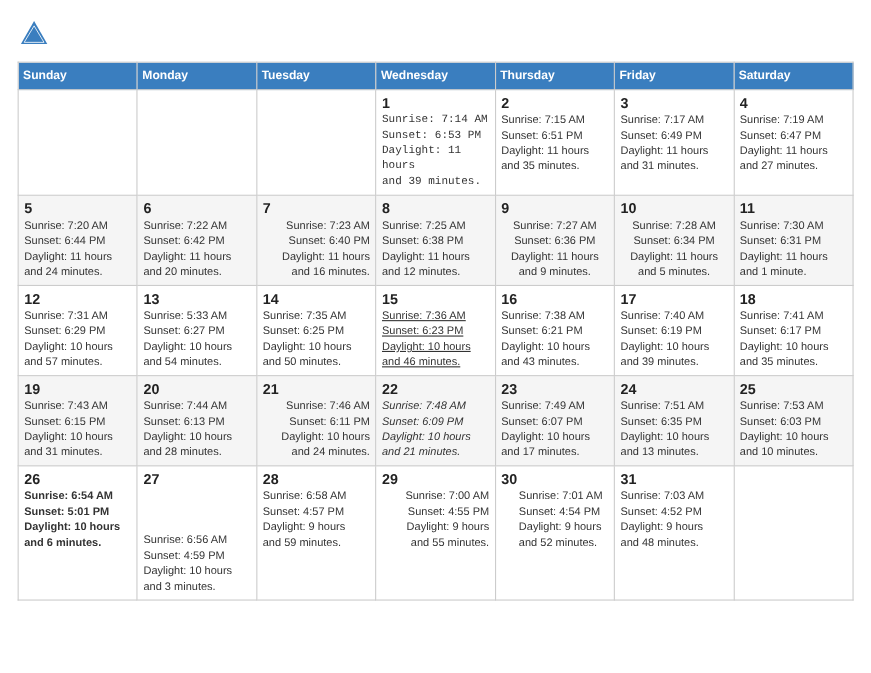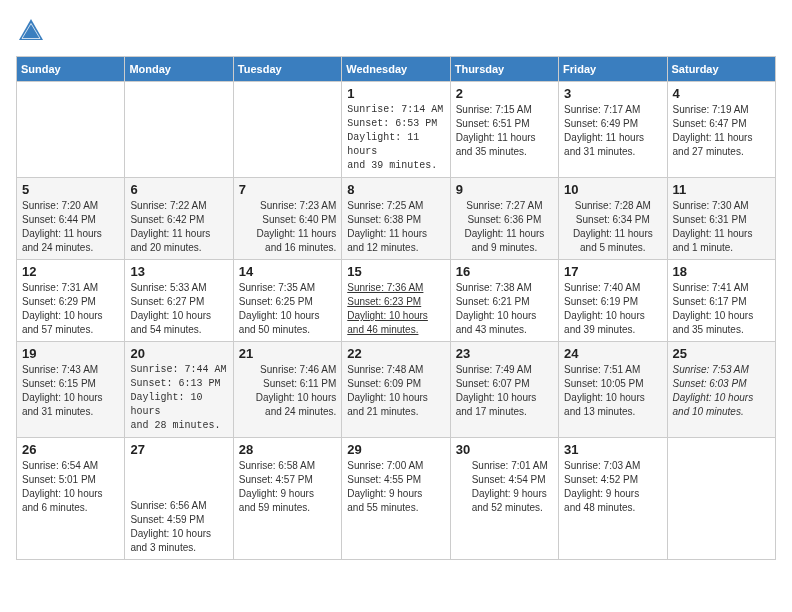--- a/index.html
+++ b/index.html
@@ -257,86 +257,86 @@
       <tr class="row-alt">
         <td>
           <div class="cell-date">19</div>
           <div class="cell-info" style="white-space: pre-line;">Sunrise: 7:43 AM
 Sunset: 6:15 PM
 Daylight: 10 hours
 and 31 minutes.</div>
         </td>
         <td>
           <div class="cell-date">20</div>
-          <div class="cell-info" style="white-space: pre-line; font-family: Liberation Mono, monospace;">Sunrise: 7:44 AM
+          <div class="cell-info" style="white-space: pre-line;">Sunrise: 7:44 AM
 Sunset: 6:13 PM
 Daylight: 10 hours
 and 28 minutes.</div>
         </td>
         <td>
           <div class="cell-date">21</div>
           <div class="cell-info" style="white-space: pre-line; text-align: right;">Sunrise: 7:46 AM
 Sunset: 6:11 PM
 Daylight: 10 hours
 and 24 minutes.</div>
         </td>
         <td>
           <div class="cell-date">22</div>
-          <div class="cell-info" style="white-space: pre-line;">Sunrise: 7:48 AM
+          <div class="cell-info" style="white-space: pre-line; font-style: italic;">Sunrise: 7:48 AM
 Sunset: 6:09 PM
 Daylight: 10 hours
 and 21 minutes.</div>
         </td>
         <td>
           <div class="cell-date">23</div>
           <div class="cell-info" style="white-space: pre-line;">Sunrise: 7:49 AM
 Sunset: 6:07 PM
 Daylight: 10 hours
 and 17 minutes.</div>
         </td>
         <td>
           <div class="cell-date">24</div>
           <div class="cell-info" style="white-space: pre-line;">Sunrise: 7:51 AM
-Sunset: 10:05 PM
+Sunset: 6:35 PM
 Daylight: 10 hours
 and 13 minutes.</div>
         </td>
         <td>
           <div class="cell-date">25</div>
-          <div class="cell-info" style="white-space: pre-line; font-style: italic;">Sunrise: 7:53 AM
+          <div class="cell-info" style="white-space: pre-line;">Sunrise: 7:53 AM
 Sunset: 6:03 PM
 Daylight: 10 hours
 and 10 minutes.</div>
         </td>
       </tr>
       <tr class="row-normal">
         <td>
           <div class="cell-date">26</div>
-          <div class="cell-info" style="white-space: pre-line;">Sunrise: 6:54 AM
+          <div class="cell-info" style="white-space: pre-line; font-weight: bold;">Sunrise: 6:54 AM
 Sunset: 5:01 PM
 Daylight: 10 hours
 and 6 minutes.</div>
         </td>
         <td>
           <div class="cell-date">27</div>
           <div class="cell-info" style="white-space: pre-line; margin-top: 42px;">Sunrise: 6:56 AM
 Sunset: 4:59 PM
 Daylight: 10 hours
 and 3 minutes.</div>
         </td>
         <td>
           <div class="cell-date">28</div>
           <div class="cell-info" style="white-space: pre-line;">Sunrise: 6:58 AM
 Sunset: 4:57 PM
 Daylight: 9 hours
 and 59 minutes.</div>
         </td>
         <td>
           <div class="cell-date">29</div>
-          <div class="cell-info" style="white-space: pre-line;">Sunrise: 7:00 AM
+          <div class="cell-info" style="white-space: pre-line; text-align: right;">Sunrise: 7:00 AM
 Sunset: 4:55 PM
 Daylight: 9 hours
 and 55 minutes.</div>
         </td>
         <td>
           <div class="cell-date">30</div>
           <div class="cell-info" style="white-space: pre-line; margin-left: 16px;">Sunrise: 7:01 AM
 Sunset: 4:54 PM
 Daylight: 9 hours
 and 52 minutes.</div>

